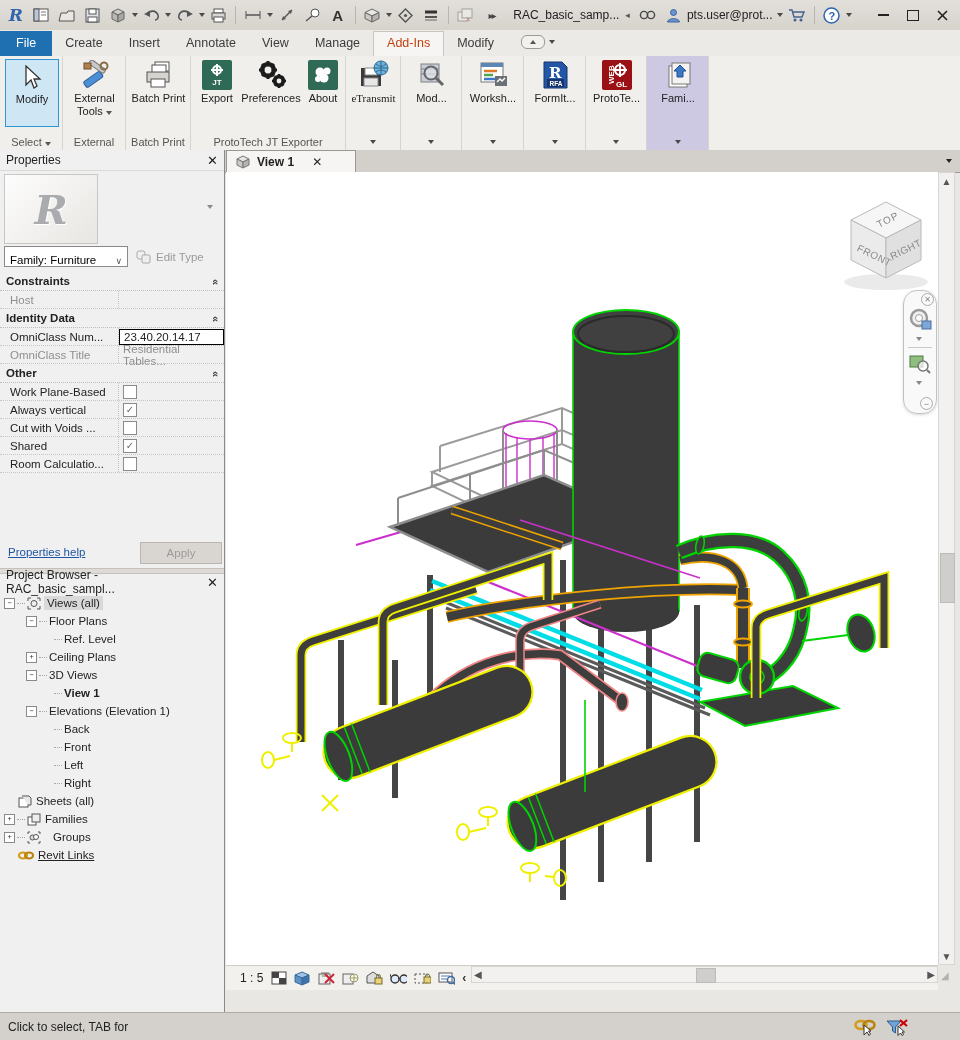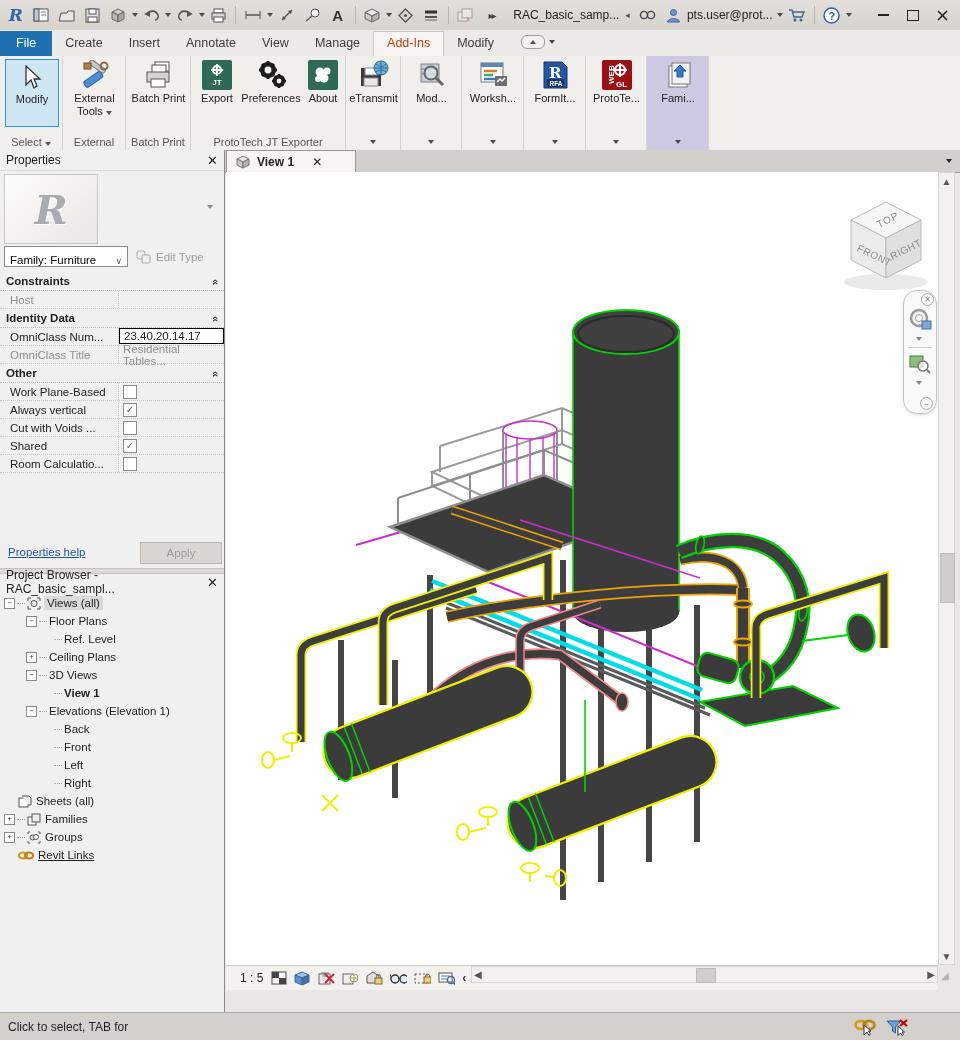--- a/index.html
+++ b/index.html
@@ -24,21 +24,21 @@
   .bigbtn{position:absolute;display:flex;flex-direction:column;align-items:center;font-size:11px;color:#222;}
   .blabel{margin-top:2px;text-align:center;line-height:1.15;}
   .pcaret{position:absolute;bottom:6px;left:50%;transform:translateX(-50%);}
   .sq{width:30px;height:30px;border-radius:2px;display:flex;align-items:center;justify-content:center;flex-direction:column;}
   
   #leftcol{left:0;top:150px;width:225px;height:862px;background:#f0f0f0;border-right:1px solid #8c8a87;box-sizing:border-box;}
   .palhead{height:20px;display:flex;align-items:center;font-size:12px;color:#222;padding:0 6px;justify-content:space-between;}
   .xglyph{font-size:13px;color:#222;font-weight:bold;}
   .grid-sec{display:flex;justify-content:space-between;align-items:center;font-weight:bold;font-size:11.5px;color:#222;padding:2px 6px;border-bottom:1px dotted #bdbdbd;height:14px;}
   .chev{transform:rotate(90deg);color:#444;font-size:11px;letter-spacing:-2px;}
-  .prow{display:flex;font-size:11.5px;height:17px;align-items:flex-start;border-bottom:1px dotted #c6c6c6;}
+  .prow{display:flex;font-size:11.5px;height:17px;align-items:center;border-bottom:1px dotted #c6c6c6;}
   .pl{width:108px;padding-left:10px;color:#222;border-right:1px dotted #c6c6c6;height:100%;display:flex;align-items:center;}
   .pv{flex:1;padding-left:4px;color:#222;height:100%;display:flex;align-items:center;}
   .dis{color:#8f8f8f;}
   .cbx{width:12px;height:12px;border:1px solid #8a8a8a;background:#fff;font-size:10px;line-height:12px;text-align:center;color:#666;}
   
   .trow{height:18px;display:flex;align-items:center;font-size:11.5px;color:#222;}
   .exp{width:9px;height:9px;border:1px solid #8a8a8a;background:#fff;font:7px/8px "DejaVu Sans Mono",monospace;text-align:center;color:#333;flex:none;}
   .lead{width:8px;border-top:1px dotted #a8a8a8;height:0;flex:none;margin:0 2px;}
   
   #canvascol{left:225px;top:150px;width:735px;height:862px;background:#e9e7e4;}
@@ -316,21 +316,21 @@
             <circle cx="12" cy="13" r="4.5" fill="#fff"></circle>
             <circle cx="6" cy="14" r="3" fill="#fff"></circle>
           </svg>
       </span>
       <span class="blabel">About</span>
     </div>
     <div class="plabel">ProtoTech JT Exporter</div>
   </div>
 
   <div class="panel" style="left:346px;width:55px;">
-    <div class="bigbtn" style="left:1px;top:4px;width:53px;">
+    <div class="bigbtn" style="left:1px;top:4px;width:53px;font-family:Liberation Serif, serif;">
       <span class="ico">
           <svg width="32" height="30">
             <rect x="3" y="8" width="20" height="18" fill="#3a3a3a"></rect>
             <rect x="7" y="8" width="12" height="7" fill="#fff" stroke="#888"></rect>
             <rect x="6" y="18" width="14" height="8" fill="#e8e8e8" stroke="#888"></rect>
             <circle cx="23" cy="8" r="7" fill="#6fb1d8" stroke="#2d6a94"></circle>
             <path d="M16 8 H30 M23 1 V15 M18 4 C21 7 25 7 28 4 M18 12 C21 9.5 25 9.5 28 12" stroke="#2d6a94" fill="none"></path>
           </svg>
         </span>
       <span class="blabel">eTransmit</span>
@@ -572,21 +572,21 @@
         <span style="margin-left:4px;">Families</span>
       </div>
       <div class="trow">
         <span class="exp">+</span>
           <span class="lead"></span>
         <svg width="14" height="13">
             <path d="M1 3 V1 H3 M11 1 H13 V3 M13 10 V12 H11 M3 12 H1 V10" fill="none" stroke="#555"></path>
             <circle cx="5.5" cy="6.5" r="2.5" fill="#ddd" stroke="#555"></circle>
             <circle cx="9" cy="6" r="2.5" fill="#fff" stroke="#555"></circle>
           </svg>
-        <span style="margin-left:4px;">Groups</span>
+        <span style="margin-left:12px;">Groups</span>
       </div>
       <div class="trow" style="padding-left:14px;">
         <svg width="16" height="11">
             <ellipse cx="5" cy="5.5" rx="4" ry="3" fill="none" stroke="#d49a1a" stroke-width="2.2"></ellipse>
             <ellipse cx="11" cy="5.5" rx="4" ry="3" fill="none" stroke="#b8830f" stroke-width="2.2"></ellipse>
           </svg>
         <span style="margin-left:4px;text-decoration:underline;">Revit Links</span>
       </div>
     </div>
   </div>

